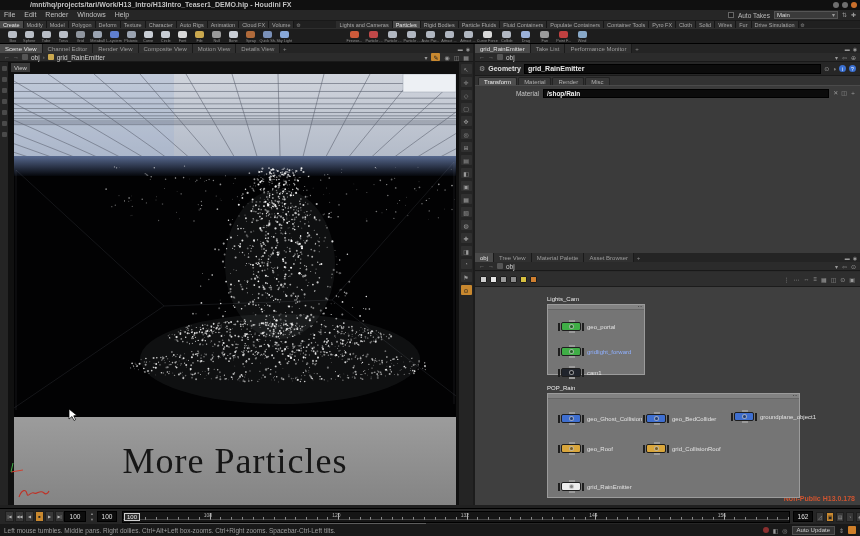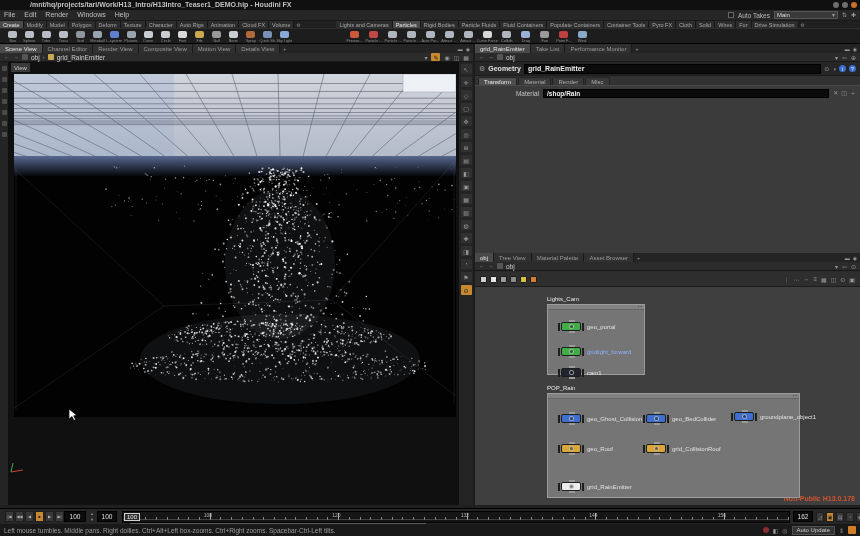--- a/index.html
+++ b/index.html
@@ -2484,20 +2484,26 @@
           <circle cx="238.5" cy="262.8" r="0.49" fill-opacity="0.47"></circle>
           <circle cx="283.9" cy="254.1" r="0.51" fill-opacity="0.40"></circle>
           <circle cx="221.2" cy="261.8" r="0.74" fill-opacity="0.78"></circle>
           <circle cx="262.4" cy="250.4" r="0.71" fill-opacity="0.79"></circle>
           <circle cx="264.5" cy="259.3" r="0.99" fill-opacity="0.59"></circle>
           <circle cx="206.1" cy="258.5" r="0.37" fill-opacity="0.67"></circle>
           <circle cx="251.8" cy="262.4" r="0.98" fill-opacity="0.35"></circle>
           <circle cx="255.8" cy="249.7" r="0.69" fill-opacity="0.62"></circle>
         </g>
       </svg>
+    <div class="caption-band">
+      <span class="caption">More Particles</span>
+      <svg class="scribble" width="34" height="18" viewBox="0 0 34 18">
+        <path d="M2,13 C5,5 9,5 10,10 C11,14 14,7 17,9 C20,11 23,5 27,9 C29,11 31,9 32,7" stroke="#c03024" fill="none" stroke-width="1.1"></path>
+      </svg>
+    </div>
     <svg class="axisgizmo" width="18" height="14" viewBox="0 0 18 14">
       <line x1="3" y1="11" x2="15" y2="9" stroke="#d04030" stroke-width="1"></line>
       <line x1="3" y1="11" x2="5" y2="2" stroke="#3fae46" stroke-width="1"></line>
     </svg>
     <svg class="cursor" width="10" height="14" viewBox="0 0 10 14">
       <path d="M1,1 L1,11 L4,8.6 L6,12.5 L7.6,11.6 L5.7,7.8 L9,7.4 Z" fill="#fff" stroke="#000" stroke-width="0.7"></path>
     </svg>
   </div>
   <div class="vp-right-strip" id="vp-right-strip">
       <span class="ic">↖</span>

